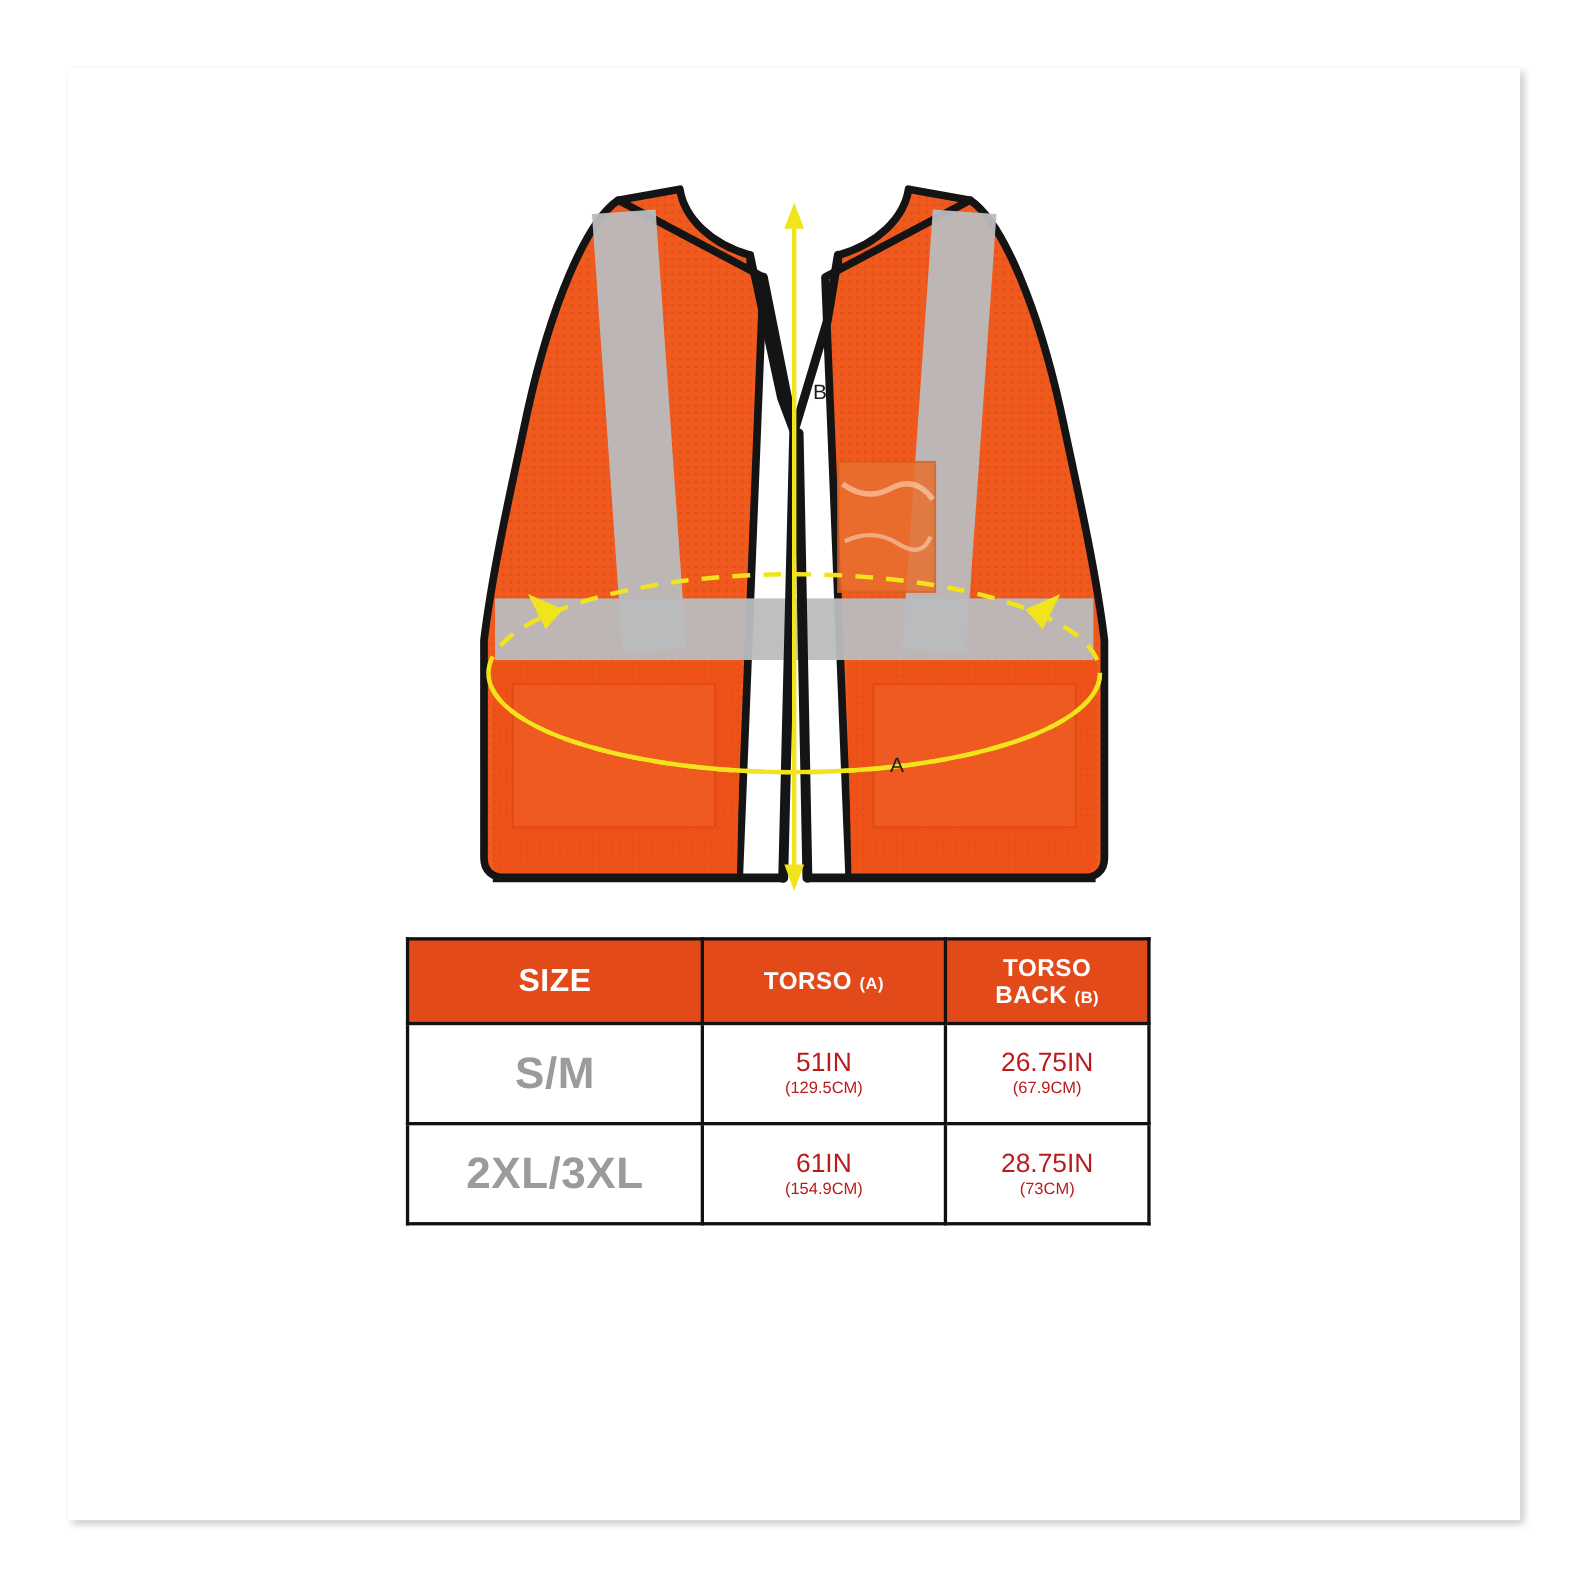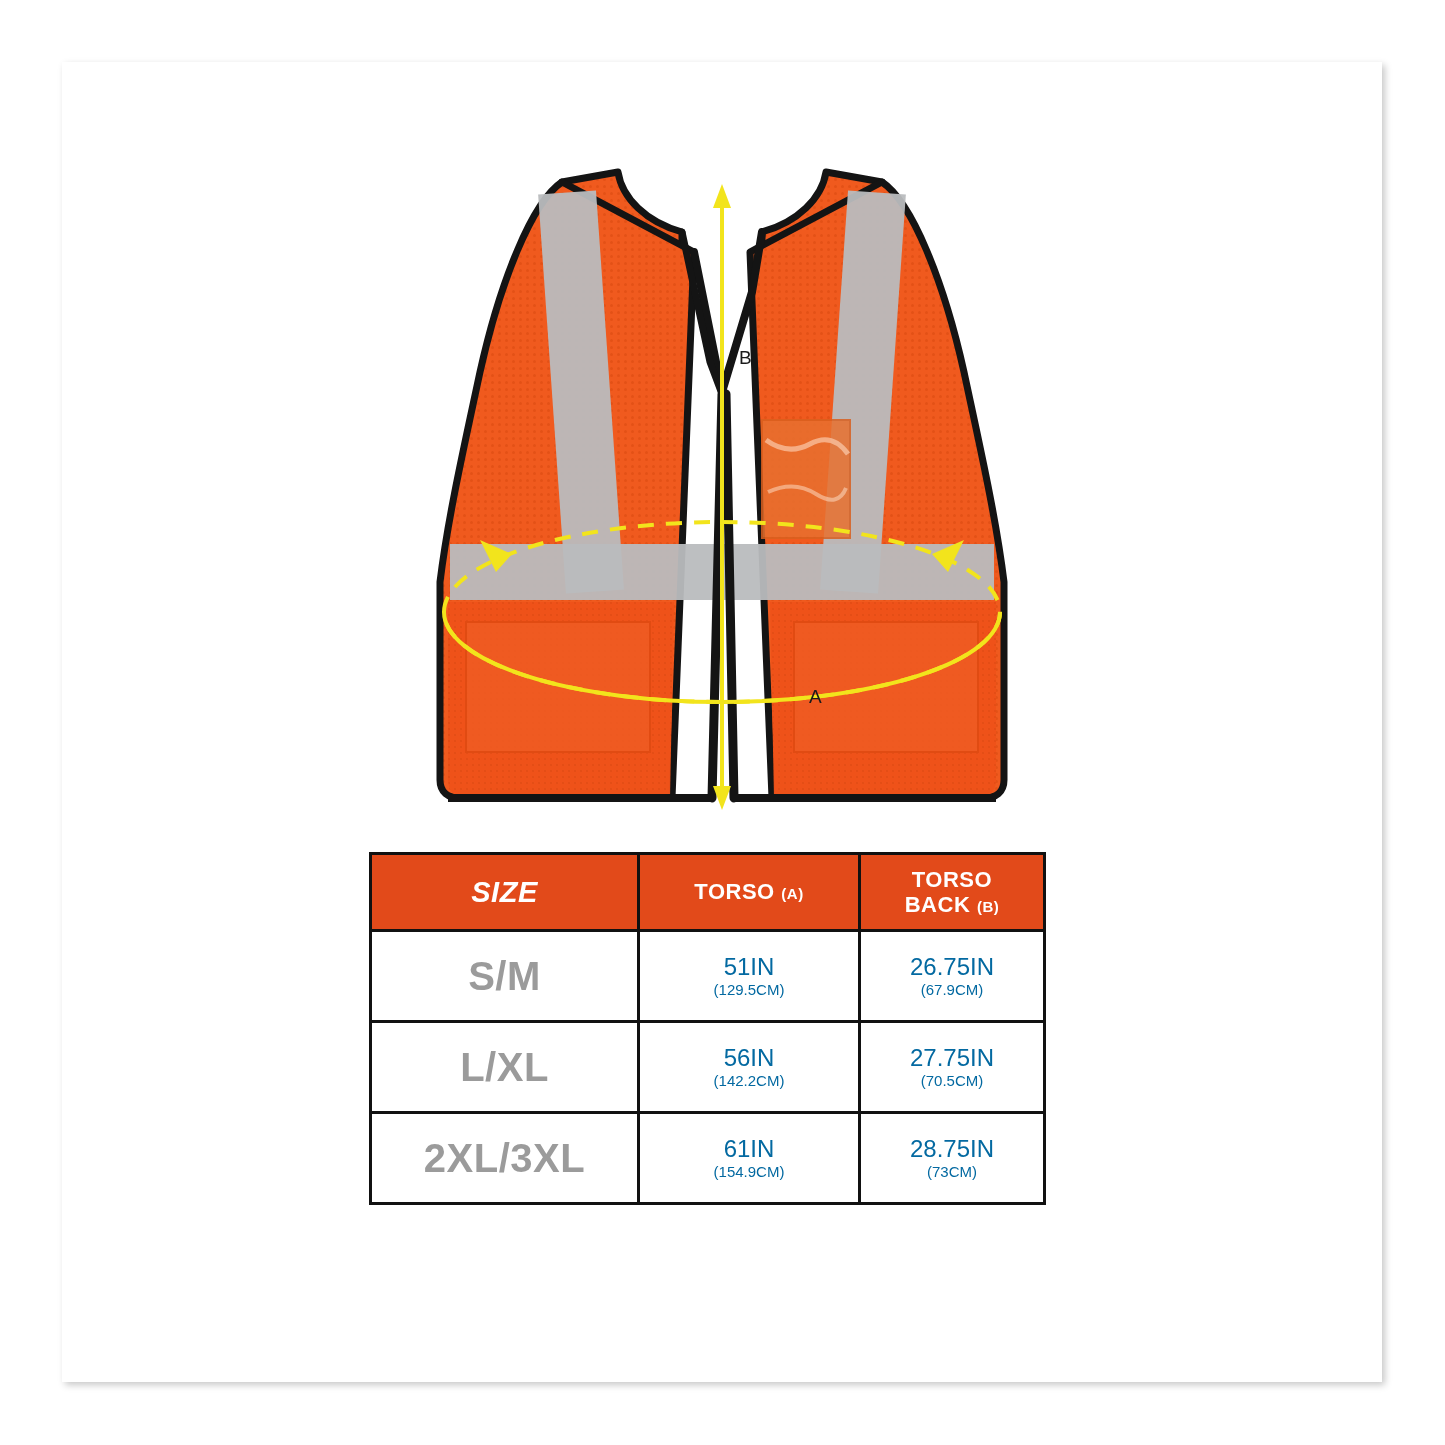--- a/index.html
+++ b/index.html
@@ -68,35 +68,35 @@
     border-color: #111111;
     height: 74px;
     font-family: "Liberation Sans", sans-serif;
     font-weight: bold;
     letter-spacing: 0.5px;
   }
   .th-size { font-size: 29px; }
   .th-main { font-size: 22px; line-height: 1.15; }
   .th-main .sub { font-size: 15px; }
 
-  .col-size { width: 265px; font-style: italic; }
+  .col-size { width: 265px; }
   .col-torso { width: 218px; }
   .col-center { width: 182px; }
 
   .size-cell {
     font-size: 40px;
     font-weight: bold;
     color: #9b9b9b;
     height: 88px;
     letter-spacing: 0.5px;
     margin-top: 32px;
   }
   .meas-cell {
     height: 88px;
-    color: #0369a1;
+    color: #b91c1c;
     line-height: 1.22;
   }
   .meas-in {
     font-size: 24px;
   }
   .meas-cm {
     font-size: 15px;
   }
 </style>
 </head>
@@ -199,31 +199,20 @@
         <td class="meas-cell">
           <div class="meas-in">51IN</div>
           <div class="meas-cm">(129.5CM)</div>
         </td>
         <td class="meas-cell">
           <div class="meas-in">26.75IN</div>
           <div class="meas-cm">(67.9CM)</div>
         </td>
       </tr>
       <tr>
-        <td class="size-cell">L/XL</td>
-        <td class="meas-cell">
-          <div class="meas-in">56IN</div>
-          <div class="meas-cm">(142.2CM)</div>
-        </td>
-        <td class="meas-cell">
-          <div class="meas-in">27.75IN</div>
-          <div class="meas-cm">(70.5CM)</div>
-        </td>
-      </tr>
-      <tr>
         <td class="size-cell">2XL/3XL</td>
         <td class="meas-cell">
           <div class="meas-in">61IN</div>
           <div class="meas-cm">(154.9CM)</div>
         </td>
         <td class="meas-cell">
           <div class="meas-in">28.75IN</div>
           <div class="meas-cm">(73CM)</div>
         </td>
       </tr>

